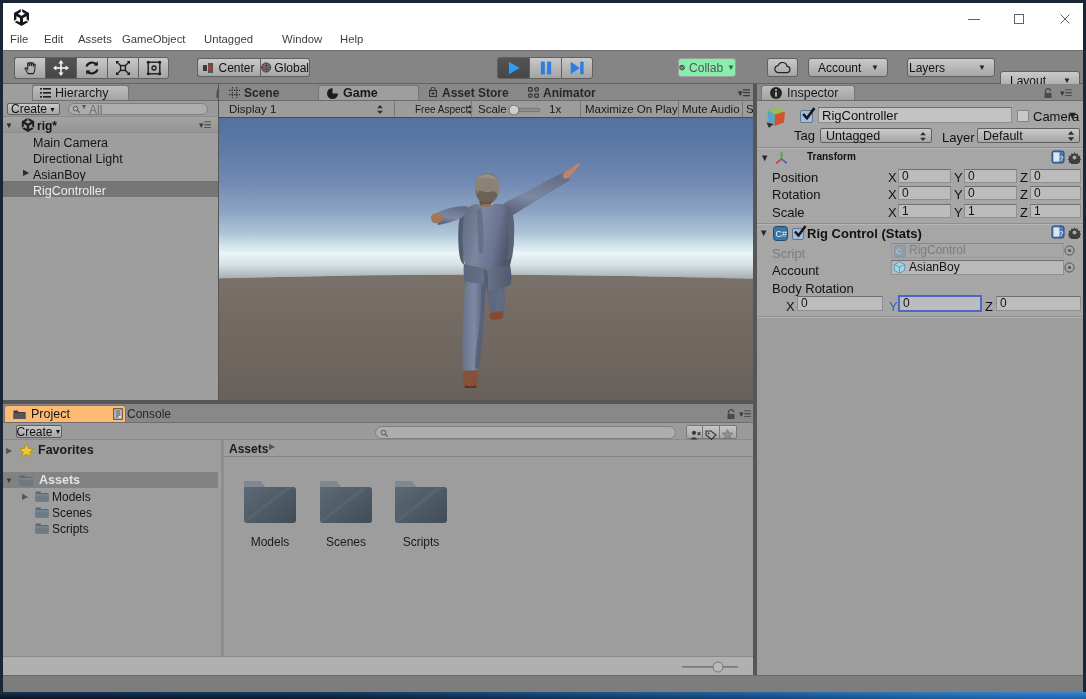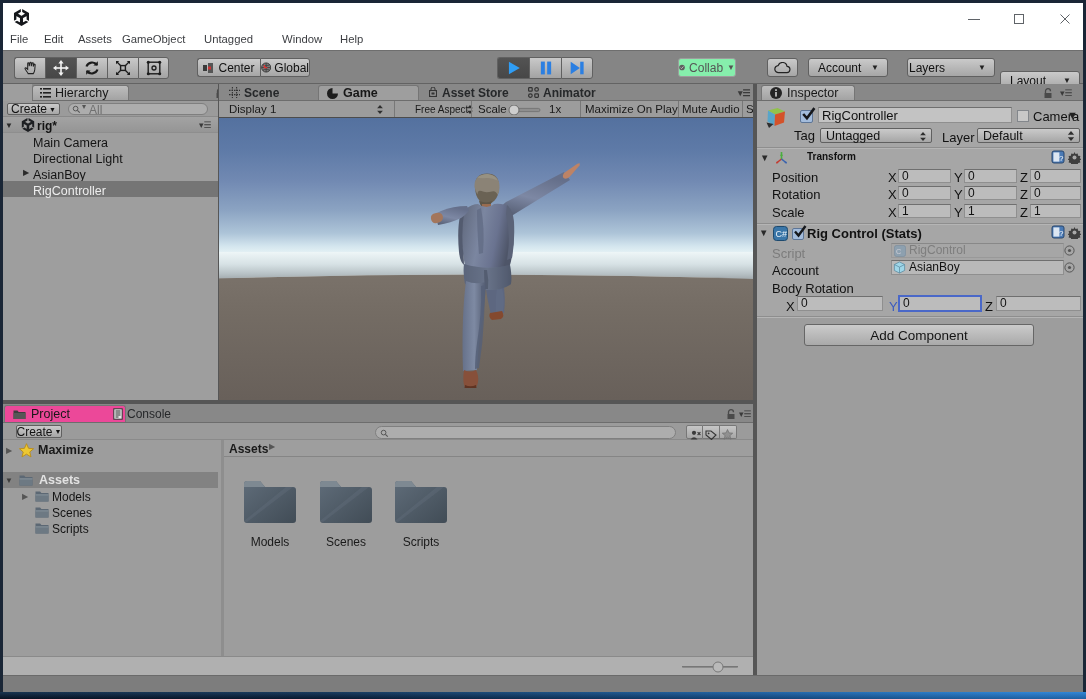--- a/index.html
+++ b/index.html
@@ -520,25 +520,24 @@
     </svg>
   <span class="lbl" style="left:15px;top:197px">Body Rotation</span>
   <span class="lbl" style="left:29px;top:215px">X</span>
     <div class="fieldbox" style="left:40px;top:212px;width:86px;height:15px">0</div>
   <span class="lbl" style="left:132px;top:215px;color:#3a5bc0">Y</span>
     <div class="fieldbox" style="left:141px;top:211px;width:84px;height:17px;border:2px solid #4a68c8">0</div>
   <span class="lbl" style="left:228px;top:215px">Z</span>
     <div class="fieldbox" style="left:239px;top:212px;width:85px;height:15px">0</div>
   <div class="sep" style="top:232px;background:#8e8e8e"></div>
   <div class="sep" style="top:233px;background:#b5b5b5"></div>
-  <div class="abs" style="left:47px;top:240px;width:230px;height:22px;background:linear-gradient(#cbcbcb,#a9a9a9);border:1px solid #666;border-radius:3px;display:flex;align-items:center;justify-content:center;font-size:13.5px;color:#141414">Add Component</div>
 </div>
 <div class="abs" id="project">
   <div class="tabwell" id="proj-tabwell" style="height:19px">
-    <div class="tab" style="left:1px;width:122px;padding-left:8px;background:#ec4899">
+    <div class="tab" style="left:1px;width:122px;padding-left:8px;background:#fdba74">
       <svg width="13" height="11" viewBox="0 0 13 11" style="margin-right:5px">
           <path d="M0.5 1.5h4l1.2 1.5h6.8v7h-12z" fill="#3e3e3e"></path>
           <path d="M0.5 4h12v6h-12z" fill="#565656"></path>
         </svg>Project</div>
     <div class="tabghost" style="left:110px;top:3px">
       <svg width="10" height="12" viewBox="0 0 10 12" style="margin-right:4px">
           <rect x="0.8" y="0.8" width="8.4" height="10.4" fill="#e4e4e4" stroke="#333" stroke-width="1"></rect>
           <path d="M2.5 3h5M2.5 5h5M2.5 7h5M2.5 9h3" stroke="#333" stroke-width="1"></path>
         </svg>Console</div>
     <svg class="abs" style="left:723px;top:5px" width="10" height="11" viewBox="0 0 10 11">
@@ -569,21 +568,21 @@
     <div class="abs" style="left:717px;top:2px;width:17px;height:14px;background:linear-gradient(#c6c6c6,#a6a6a6);border:1px solid #777;border-left:none;border-radius:0 2px 2px 0">
       <svg style="margin:2px 0 0 2px" width="11" height="11" viewBox="0 0 11 11">
           <path d="M5.5 0.5l1.5 3.4 3.7.3-2.8 2.4.9 3.6-3.3-2-3.3 2 .9-3.6L.3 4.2l3.7-.3z" fill="#909090" stroke="#6e6e6e" stroke-width="0.7"></path>
         </svg></div>
   </div>
   <div id="proj-left" style="top:36px;height:216px">
     <span class="abs" style="left:3px;top:6px;font-size:8px;color:#555">▶</span>
     <svg class="abs" style="left:16px;top:3px" width="15" height="15" viewBox="0 0 11 11">
         <path d="M5.5 0.5l1.5 3.4 3.7.3-2.8 2.4.9 3.6-3.3-2-3.3 2 .9-3.6L.3 4.2l3.7-.3z" fill="#edc831" stroke="#b98e1d" stroke-width="0.7"></path>
       </svg>
-    <b class="abs" style="left:35px;top:3px;font-size:12.5px;color:#1a1a1a">Maximize</b>
+    <b class="abs" style="left:35px;top:3px;font-size:12.5px;color:#1a1a1a">Favorites</b>
     <div class="abs" style="left:0;top:32px;width:215px;height:16px;background:#828282">
       <span class="abs" style="left:2px;top:4px;font-size:8px;color:#3c3c3c">▼</span>
       <svg class="abs" style="left:16px;top:2px" width="14" height="12" viewBox="0 0 14 12">
           <path d="M0.5 1.5h4.6l1.3 1.6h7.1v8.4h-13z" fill="#5c6874"></path>
           <path d="M0.5 4.4h13v7.1h-13z" fill="#6d7983"></path>
           <path d="M0.5 4.4h13v1h-13z" fill="#87939c"></path>
         </svg>
       <b class="abs" style="left:36px;top:1px;font-size:12.5px;color:#e2e2e2">Assets</b>
     </div>
     <span class="abs" style="left:19px;top:52px;font-size:8px;color:#555">▶</span>

